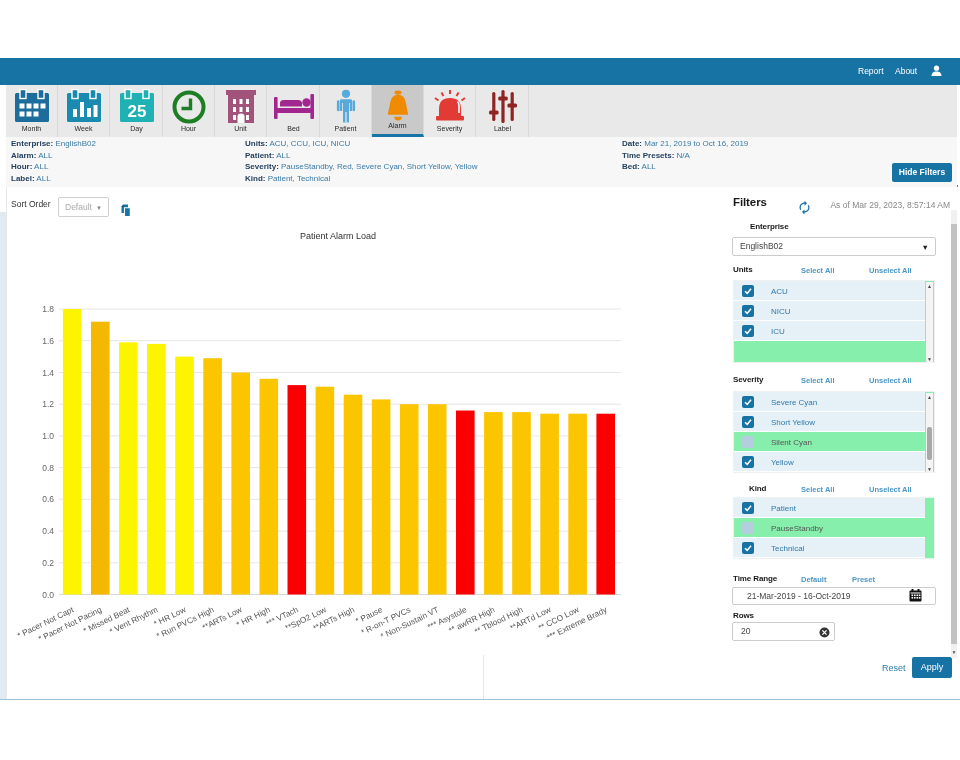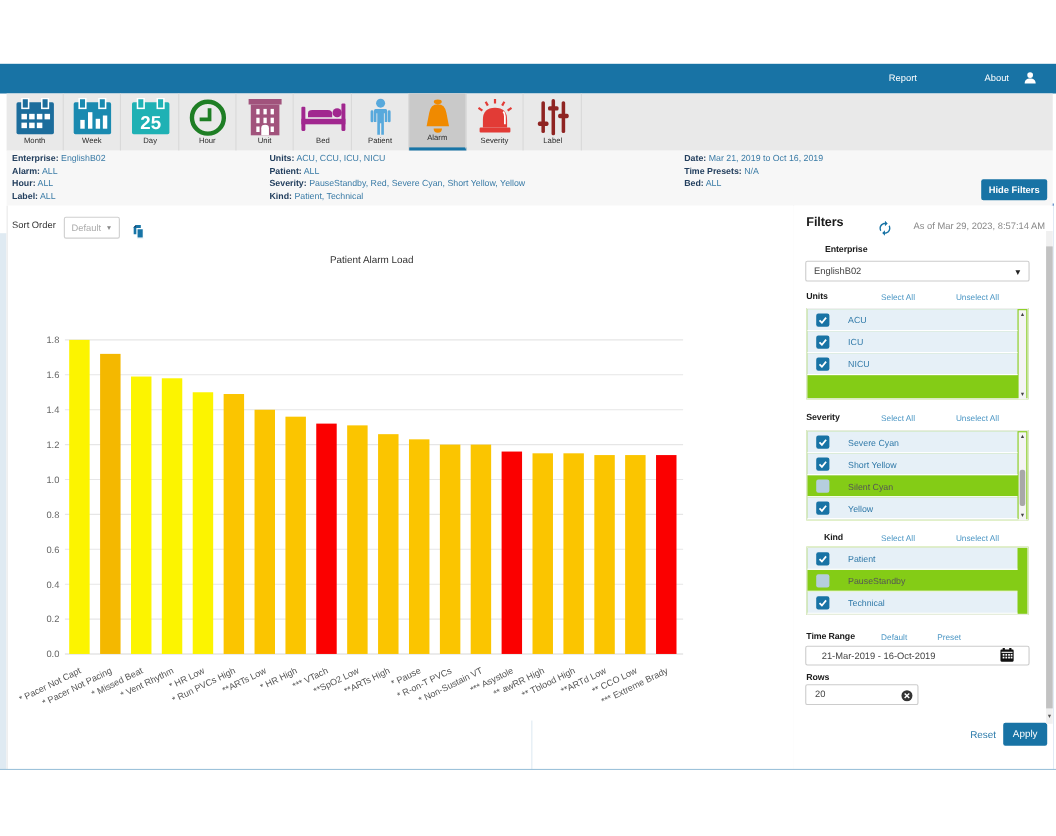--- a/index.html
+++ b/index.html
@@ -34,23 +34,23 @@
 #vdiv2 { position:absolute; left:476px; top:468px; width:1px; height:45px; background:#dfeaf2; }
 
 
 #sortrow { position:absolute; left:4px; top:12px; font-size:8.5px; color:#333; }
 #sortdd { position:absolute; left:47px; top:-2px; width:51px; height:20px; border:1px solid #cfcfcf; border-radius:2px; background:#fff; color:#ababab; line-height:18px; padding-left:6px; font-size:8.5px; }
 #sortdd .car { position:absolute; right:6px; top:1px; color:#888; font-size:6px; }
 
 
 #panel { position:absolute; left:714px; top:0; width:237px; height:513px; background:#fff; }
 .plabel { position:absolute; font-size:8px; font-weight:bold; color:#1a1a1a; letter-spacing:-0.1px; }
-.plink { position:absolute; font-size:7.5px; color:#4b96c4; font-weight:normal; }
+.plink { position:absolute; font-size:7.5px; color:#4b96c4; font-weight:bold; }
 .pbox { position:absolute; left:11px; width:204px; border:1px solid #ccc; border-radius:2px; background:#fff; font-size:8.5px; color:#444; }
-.listbox { position:absolute; left:12px; width:202px; background:#84cc16; border:1px solid #f0f0f0; }
+.listbox { position:absolute; left:12px; width:202px; background:#86efac; border:1px solid #f0f0f0; }
 .lrow { position:relative; height:20px; border-bottom:1px solid #fff; margin-right:9px; }
 .lrow.on { background:#e6f0f7; }
 .lrow .cb { position:absolute; left:8px; top:4px; width:11.5px; height:11.5px; border-radius:2px; }
 .lrow.on .cb { background:#1873a5; }
 .lrow.off .cb { background:#b5cede; }
 .lrow .cb svg { position:absolute; left:1px; top:1px; }
 .lrow .ltext { position:absolute; left:37px; top:5.5px; font-size:8px; }
 .lrow.on .ltext { color:#3079a8; }
 .lrow.off .ltext { color:#555; }
 .mscroll { position:absolute; right:1px; top:1px; width:7px; background:#f4f4f4; }
@@ -61,21 +61,21 @@
 #pthumb { position:absolute; left:0px; top:14px; width:6px; height:420px; background:#c2c2c2; }
 .parrow { position:absolute; left:230px; width:6px; height:8px; font-size:5px; color:#555; text-align:center; line-height:8px; }
 
 #resetlink { position:absolute; left:161px; top:476px; font-size:9px; color:#2d7cab; }
 #applybtn { position:absolute; left:191px; top:470px; width:40px; height:21px; background:#1873a5; color:#fff; font-size:9px; text-align:center; line-height:21px; border-radius:2px; }
 </style>
 </head>
 <body>
 <div id="page">
   <div id="topbar" class="abs">
-    <div class="nav" style="left:808px;">Report</div>
+    <div class="nav" style="left:858px;">Report</div>
     <div class="nav" style="left:895px;">About</div>
     <svg style="position:absolute;left:931px;top:7px;" width="11" height="12" viewBox="0 0 11 12">
         <circle cx="5.5" cy="3.2" r="2.6" fill="#fff"></circle>
         <path d="M0.5 11 C0.5 7.6 2.7 6.4 5.5 6.4 C8.3 6.4 10.5 7.6 10.5 11 Z" fill="#fff"></path>
       </svg>
   </div>
   <div id="gutter" class="abs"></div>
   <div class="abs" style="left:0;top:699px;width:960px;height:1px;background:#9dc2da;z-index:9;"></div>
   <div class="abs" style="left:956px;top:185px;width:2px;height:515px;background:#4a7ac1;"></div>
   <div id="toolbar" class="abs">
@@ -305,29 +305,29 @@
               </svg>
             </div>
             <div class="ltext">ACU</div>
           </div>
 <div class="lrow on">
             <div class="cb">
               <svg width="10" height="10" viewBox="0 0 10 10">
                 <path d="M2 5.2 L4.2 7.4 L8 2.8" fill="none" stroke="#fff" stroke-width="1.6"></path>
               </svg>
             </div>
+            <div class="ltext">NICU</div>
+          </div>
+<div class="lrow on">
+            <div class="cb">
+              <svg width="10" height="10" viewBox="0 0 10 10">
+                <path d="M2 5.2 L4.2 7.4 L8 2.8" fill="none" stroke="#fff" stroke-width="1.6"></path>
+              </svg>
+            </div>
             <div class="ltext">ICU</div>
-          </div>
-<div class="lrow on">
-            <div class="cb">
-              <svg width="10" height="10" viewBox="0 0 10 10">
-                <path d="M2 5.2 L4.2 7.4 L8 2.8" fill="none" stroke="#fff" stroke-width="1.6"></path>
-              </svg>
-            </div>
-            <div class="ltext">NICU</div>
           </div>
 <div class="mscroll" style="height:81px;">
             <div class="up">▲</div>
             <div class="dn" style="bottom:0;">▼</div>
           </div>
 </div>
 <div class="plabel" style="left:12px;top:188px;">Severity</div>
 <div class="plink" style="left:80px;top:189px;">Select All</div>
 <div class="plink" style="left:148px;top:189px;">Unselect All</div>
 <div class="listbox" style="top:204px;height:82px;">

